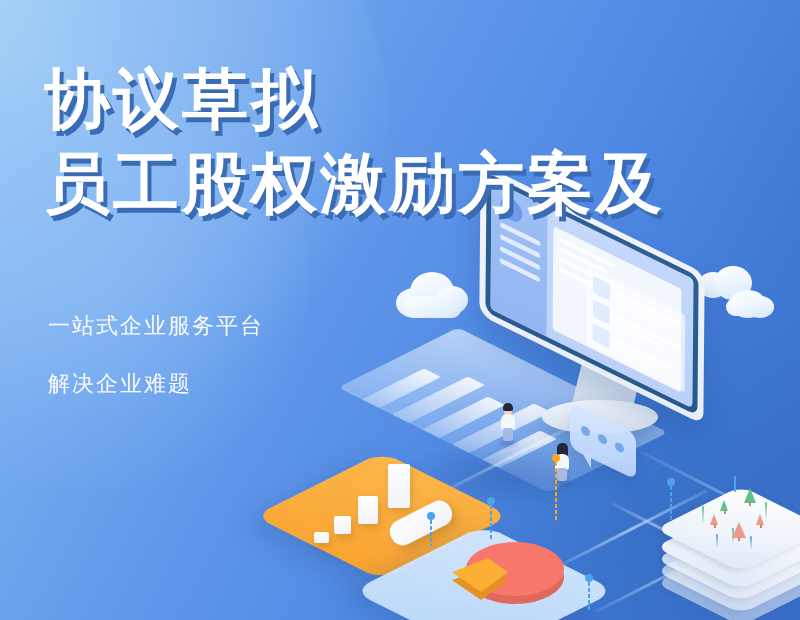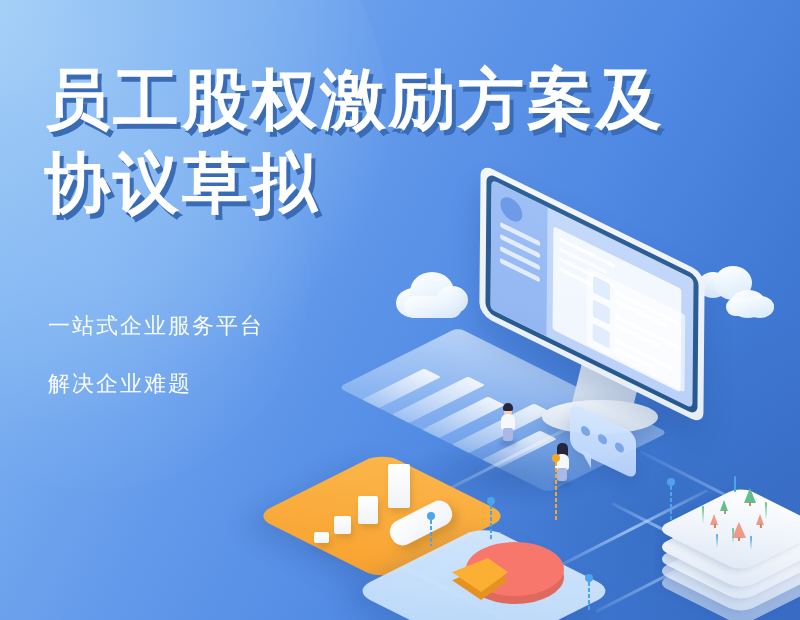--- a/index.html
+++ b/index.html
@@ -487,19 +487,19 @@
       <div class="rod" style="left:38px; top:40px; height:18px; background:linear-gradient(180deg,#5fc08a,rgba(95,192,138,0));"></div>
       <div class="rod" style="left:101px; top:36px; height:18px; background:linear-gradient(180deg,#5fc08a,rgba(95,192,138,0));"></div>
       <div class="rod" style="left:68px; top:62px; height:16px; background:linear-gradient(180deg,#5fc08a,rgba(95,192,138,0));"></div>
       <div class="rod" style="left:52px; top:68px; height:14px; background:linear-gradient(180deg,#4fa3e8,rgba(79,163,232,0));"></div>
       <div class="rod" style="left:86px; top:70px; height:14px; background:linear-gradient(180deg,#4fa3e8,rgba(79,163,232,0));"></div>
     </div>
 
   </div>
 
   <div class="headline">
+    <div class="title-line">协议草拟</div>
     <div class="title-line">员工股权激励方案及</div>
-    <div class="title-line">协议草拟</div>
   </div>
   <div class="subtitle" id="sub1">一站式企业服务平台</div>
   <div class="subtitle" id="sub2">解决企业难题</div>
 
 </div>
 
 </body></html>

